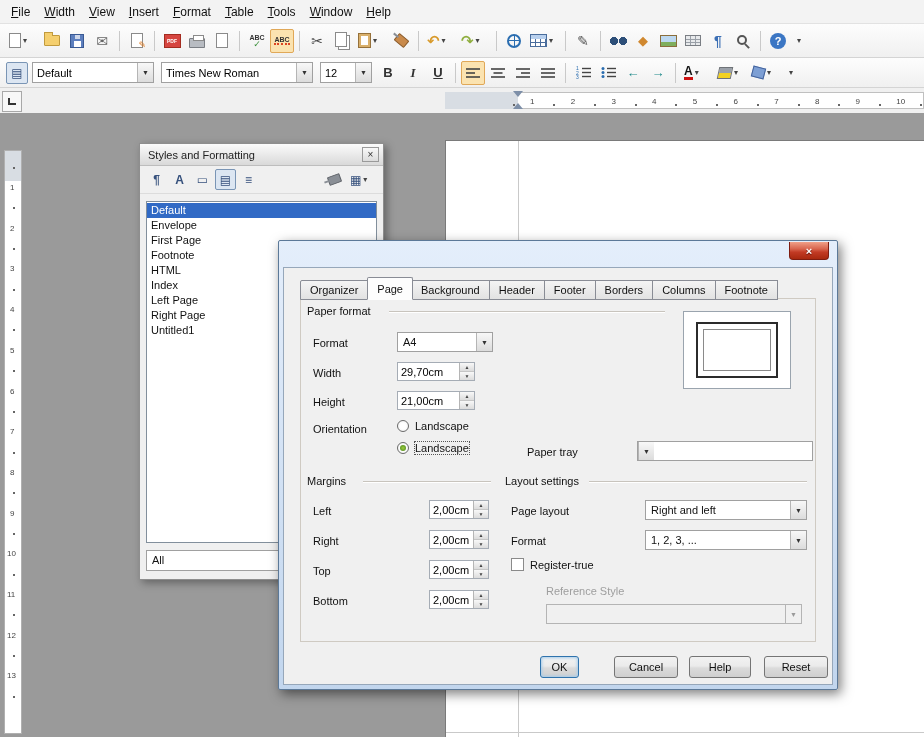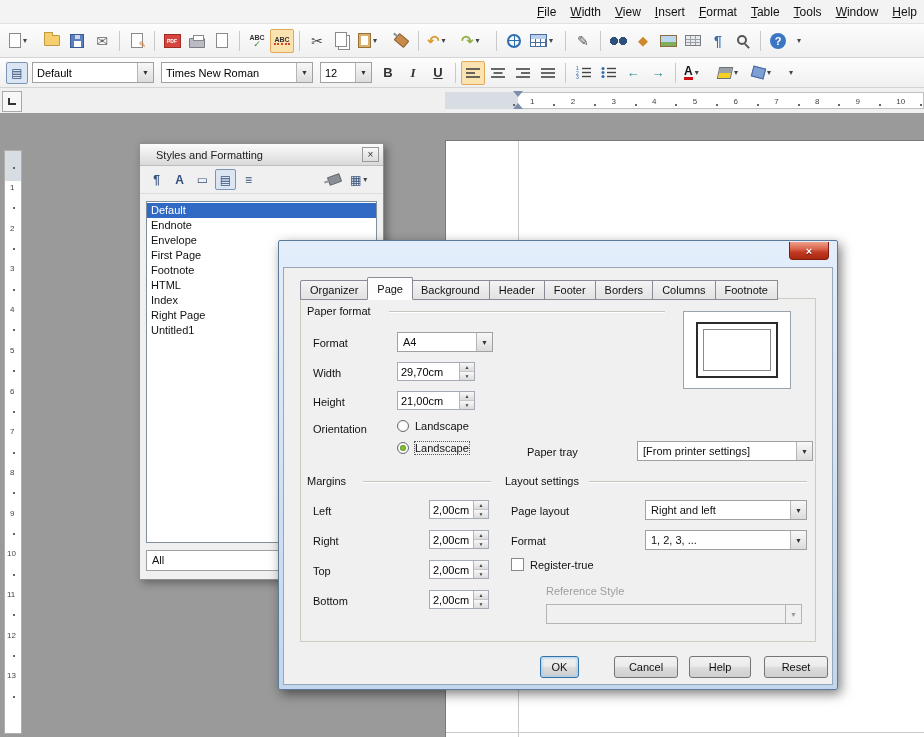--- a/index.html
+++ b/index.html
@@ -1,21 +1,21 @@
 <!DOCTYPE html>
 <html><head>
 <meta charset="utf-8">
 <style>
   * { margin:0; padding:0; box-sizing:border-box; }
   html,body { width:924px; height:737px; overflow:hidden; }
   body { font-family:"Liberation Sans","DejaVu Sans",sans-serif; font-size:11px; color:#111; }
   .app { position:relative; width:924px; height:737px; background:#f0f0f0; overflow:hidden; }
 
   
-  .menubar { position:absolute; left:0; top:0; width:100%; height:24px; background:#f3f3f3; display:flex; align-items:center; padding-left:4px; border-bottom:1px solid #e2e2e2;justify-content:flex-end; }
+  .menubar { position:absolute; left:0; top:0; width:100%; height:24px; background:#f3f3f3; display:flex; align-items:center; padding-left:4px; border-bottom:1px solid #e2e2e2; }
   .menu-item { padding:3px 7px; font-size:12px; cursor:default; }
   .menu-item::first-letter { text-decoration:underline; }
 
   
   .toolbar { position:absolute; left:0; width:100%; background:linear-gradient(#fdfdfd,#f0f0f0); border-bottom:1px solid #d4d4d4; display:flex; align-items:center; padding:0 2px 0 6px; gap:1px; }
   .tb-main { top:24px; height:34px; }
   .tb-fmt  { top:58px; height:30px; }
   .sep { width:1px; height:20px; background:#c9c9c9; margin:0 4px; flex:none; }
   .tbtn { width:24px; height:24px; flex:none; display:flex; align-items:center; justify-content:center; border:1px solid transparent; border-radius:2px; position:relative; }
   .tbtn.dd { width:33px; justify-content:flex-start; padding-left:2px; }
@@ -90,21 +90,21 @@
   .rv-margin { position:absolute; left:0; top:0; width:100%; height:30px; background:#d8dde3; }
   .rv-num { position:absolute; font-size:8px; color:#444; left:5px; }
   .rv-dot { position:absolute; width:2px; height:2px; background:#666; left:8px; }
   .doc-page { position:absolute; left:445px; top:140px; width:479px; height:597px; background:#fff; border-left:1px solid #7a7a7a; border-top:1px solid #7a7a7a; z-index:1; }
   .doc-margin-v { position:absolute; left:72px; top:0; width:0; height:100%; border-left:1px solid #c9c9c9; }
   .doc-margin-h { position:absolute; left:0; top:591px; width:100%; height:0; border-top:1px solid #c9c9c9; }
 
   
   .stw { position:absolute; left:139px; top:143px; width:245px; height:437px; background:#f0f0f0; border:1px solid #8e8e8e; box-shadow:3px 3px 8px rgba(0,0,0,.35); z-index:20; }
   .stw-title { height:22px; background:linear-gradient(#fbfbfb,#d9d9d9); border-bottom:1px solid #bdbdbd; display:flex; align-items:center; padding:0 4px 0 8px; font-size:11px; color:#222; }
-  .stw-title .ttl { flex:1;margin-left:8px; }
+  .stw-title .ttl { flex:1; }
   .stw-close { width:17px; height:15px; border:1px solid #9a9a9a; background:linear-gradient(#f8f8f8,#dcdcdc); display:flex; align-items:center; justify-content:center; font-size:10px; color:#333; line-height:1; }
   .stw-tools { height:28px; display:flex; align-items:center; padding:0 6px; gap:2px; border-bottom:1px solid #dcdcdc; }
   .stw-tools .tbtn { width:21px; height:21px; }
   .stw-sp { flex:1; }
   .stw-glyph { font-size:12px; color:#35507c; font-weight:bold; }
   .styles-list { position:absolute; left:6px; top:57px; right:6px; bottom:36px; background:#fff; border:1px solid #828f9c; overflow:hidden; padding-top:1px; }
   .style-item { height:15px; line-height:15px; padding-left:4px; font-size:11px; }
   .style-item.selected { background:#316ac5; color:#fff; }
   .stw-filter { position:absolute; left:6px; bottom:8px; right:6px; height:21px; }
 
@@ -469,26 +469,26 @@
       <span class="tbtn">
           <span class="g-can"></span>
         </span>
       <span class="tbtn dd" style="width:30px">
           <span class="stw-glyph">▦</span>
           <span class="ddarrow">▾</span>
         </span>
     </div>
     <div class="styles-list" id="styles-list">
         <div class="style-item selected">Default</div>
-        <div class="style-item">Endnote</div>
         <div class="style-item">Envelope</div>
         <div class="style-item">First Page</div>
         <div class="style-item">Footnote</div>
         <div class="style-item">HTML</div>
         <div class="style-item">Index</div>
+        <div class="style-item">Left Page</div>
         <div class="style-item">Right Page</div>
         <div class="style-item">Untitled1</div>
       </div>
     <span class="combo stw-filter">
       <span class="val">All</span>
       <span class="arrow">▼</span>
     </span>
   </div>
 
   <div class="dlg">
@@ -538,21 +538,20 @@
             <span class="rdot"></span>
             <span>Landscape</span>
           </span>
         <span class="radio" style="left:96px;top:143px">
             <span class="rdot checked"></span>
             <span class="focus-dotted">Landscape</span>
           </span>
 
         <span class="lbl" style="left:226px;top:147px">Paper tray</span>
         <span class="combo pcombo" style="left:336px;top:142px;width:176px">
-          <span class="val">[From printer settings]</span>
           <span class="arrow">▼</span>
         </span>
 
         <div class="preview">
           <div class="pv-page">
               <div class="pv-margin"></div>
             </div>
         </div>
 
         <span class="group-lbl" style="left:6px;top:176px">Margins</span>

